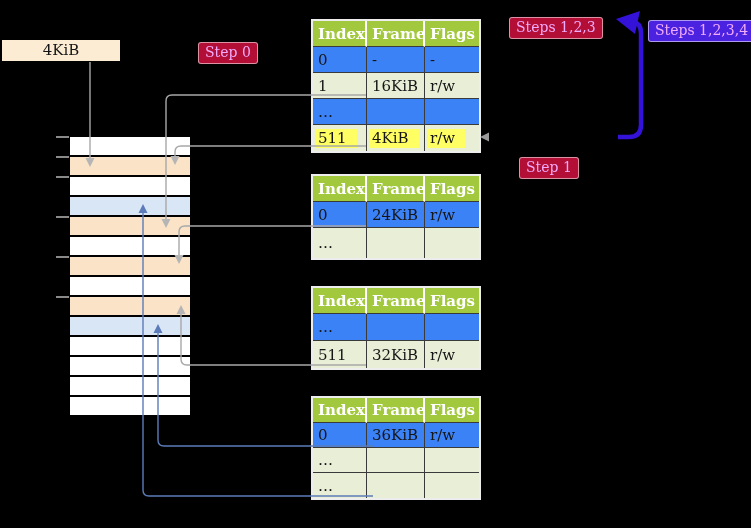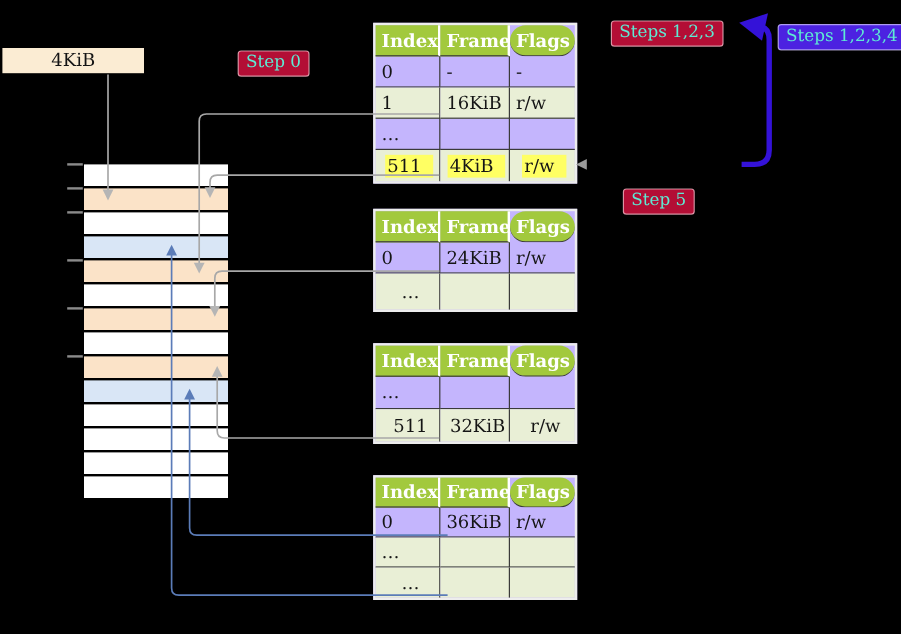--- a/index.html
+++ b/index.html
@@ -9,59 +9,59 @@
     font-family:"DejaVu Serif", "Liberation Serif", serif;
   }
   
   .frame-label{
     position:absolute;left:2px;top:40px;width:118px;height:21px;
     background:#fbecd3;color:#141414;font-size:15px;line-height:21px;
     text-align:center;
   }
   
   .badge{
-    position:absolute;color:#5eead4;font-size:14px;line-height:1;
+    position:absolute;color:#f0abfc;font-size:14px;line-height:1;
     padding:2px 6px 4px 6px;border-radius:3px;
     border:1px solid rgba(255,255,255,.55);
     white-space:nowrap;
   }
   .badge.red{background:#b30e35;}
   .badge.blue{background:#4c22e1;}
   .badge.step0{left:198px;top:42px;}
   .badge.steps123{left:509px;top:17px;}
   .badge.steps1234{left:648px;top:20px;}
   .badge.step4{left:519px;top:157px;}
   
   .memcol{position:absolute;left:70px;top:137px;width:120px;z-index:5;}
   .mem-row{width:120px;height:18px;margin-bottom:2px;}
   .mem-row.empty{background:#ffffff;}
   .mem-row.page_table{background:#fbe3c8;}
   .mem-row.mapped{background:#d9e6f6;}
   .tick{position:absolute;left:56px;width:13px;height:2px;background:#8a8a8a;z-index:4;}
   
   table.ptable{
     position:absolute;border-collapse:separate;border-spacing:0;
-    border:2px solid #ededed;background:#c4b5fd;table-layout:fixed;
+    border:2px solid #ededed;background:#3b82f6;table-layout:fixed;
     width:166px;z-index:10;
   }
   .ptable th{
     box-sizing:border-box;background:#a2c93d;color:#ffffff;
     font-weight:bold;font-size:15px;text-align:left;
     padding:0 0 0 5px;border-right:2px solid #ffffff;
     border-bottom:1px solid #3a3a3a;height:26px;
   }
-  .ptable th:last-child{border-right:none;border-radius:13px;}
+  .ptable th:last-child{border-right:none;}
   .ptable td{
     box-sizing:border-box;font-size:15px;color:#151515;
     padding:0 0 0 5px;border-right:1px solid #3a3a3a;
     border-bottom:1px solid #3a3a3a;height:26px;vertical-align:middle;
     overflow:hidden;white-space:nowrap;
   }
   .ptable td:last-child{border-right:none;}
-  .ptable tr:last-child td{border-bottom:none;text-align:center;}
+  .ptable tr:last-child td{border-bottom:none;}
   .ptable tr.row-green td{background:#e9efd6;}
   .t1{left:311px;top:19px;}
   .t2{left:311px;top:174px;}
   .t3{left:311px;top:286px;}
   .t4{left:311px;top:396px;}
   .t2 tr:last-child td{height:30px;}
   .t3 td{height:27px;}
   .t4 th{height:25px;}
   .t4 td{height:25px;}
   .hl{background:#ffff63;padding:0 10px 1px 2px;margin-left:-2px;}
@@ -69,21 +69,21 @@
   svg.connectors{position:absolute;left:0;top:0;z-index:30;pointer-events:none;}
 </style>
 </head>
 <body>
 
 <div class="frame-label">4KiB</div>
 
 <div class="badge red step0">Step 0</div>
 <div class="badge red steps123">Steps 1,2,3</div>
 <div class="badge blue steps1234">Steps 1,2,3,4</div>
-<div class="badge red step4">Step 5</div>
+<div class="badge red step4">Step 1</div>
 
 <div class="memcol">
     <div class="mem-row empty"></div>
     <div class="mem-row page_table"></div>
     <div class="mem-row empty"></div>
     <div class="mem-row mapped"></div>
     <div class="mem-row page_table"></div>
     <div class="mem-row empty"></div>
     <div class="mem-row page_table"></div>
     <div class="mem-row empty"></div>

